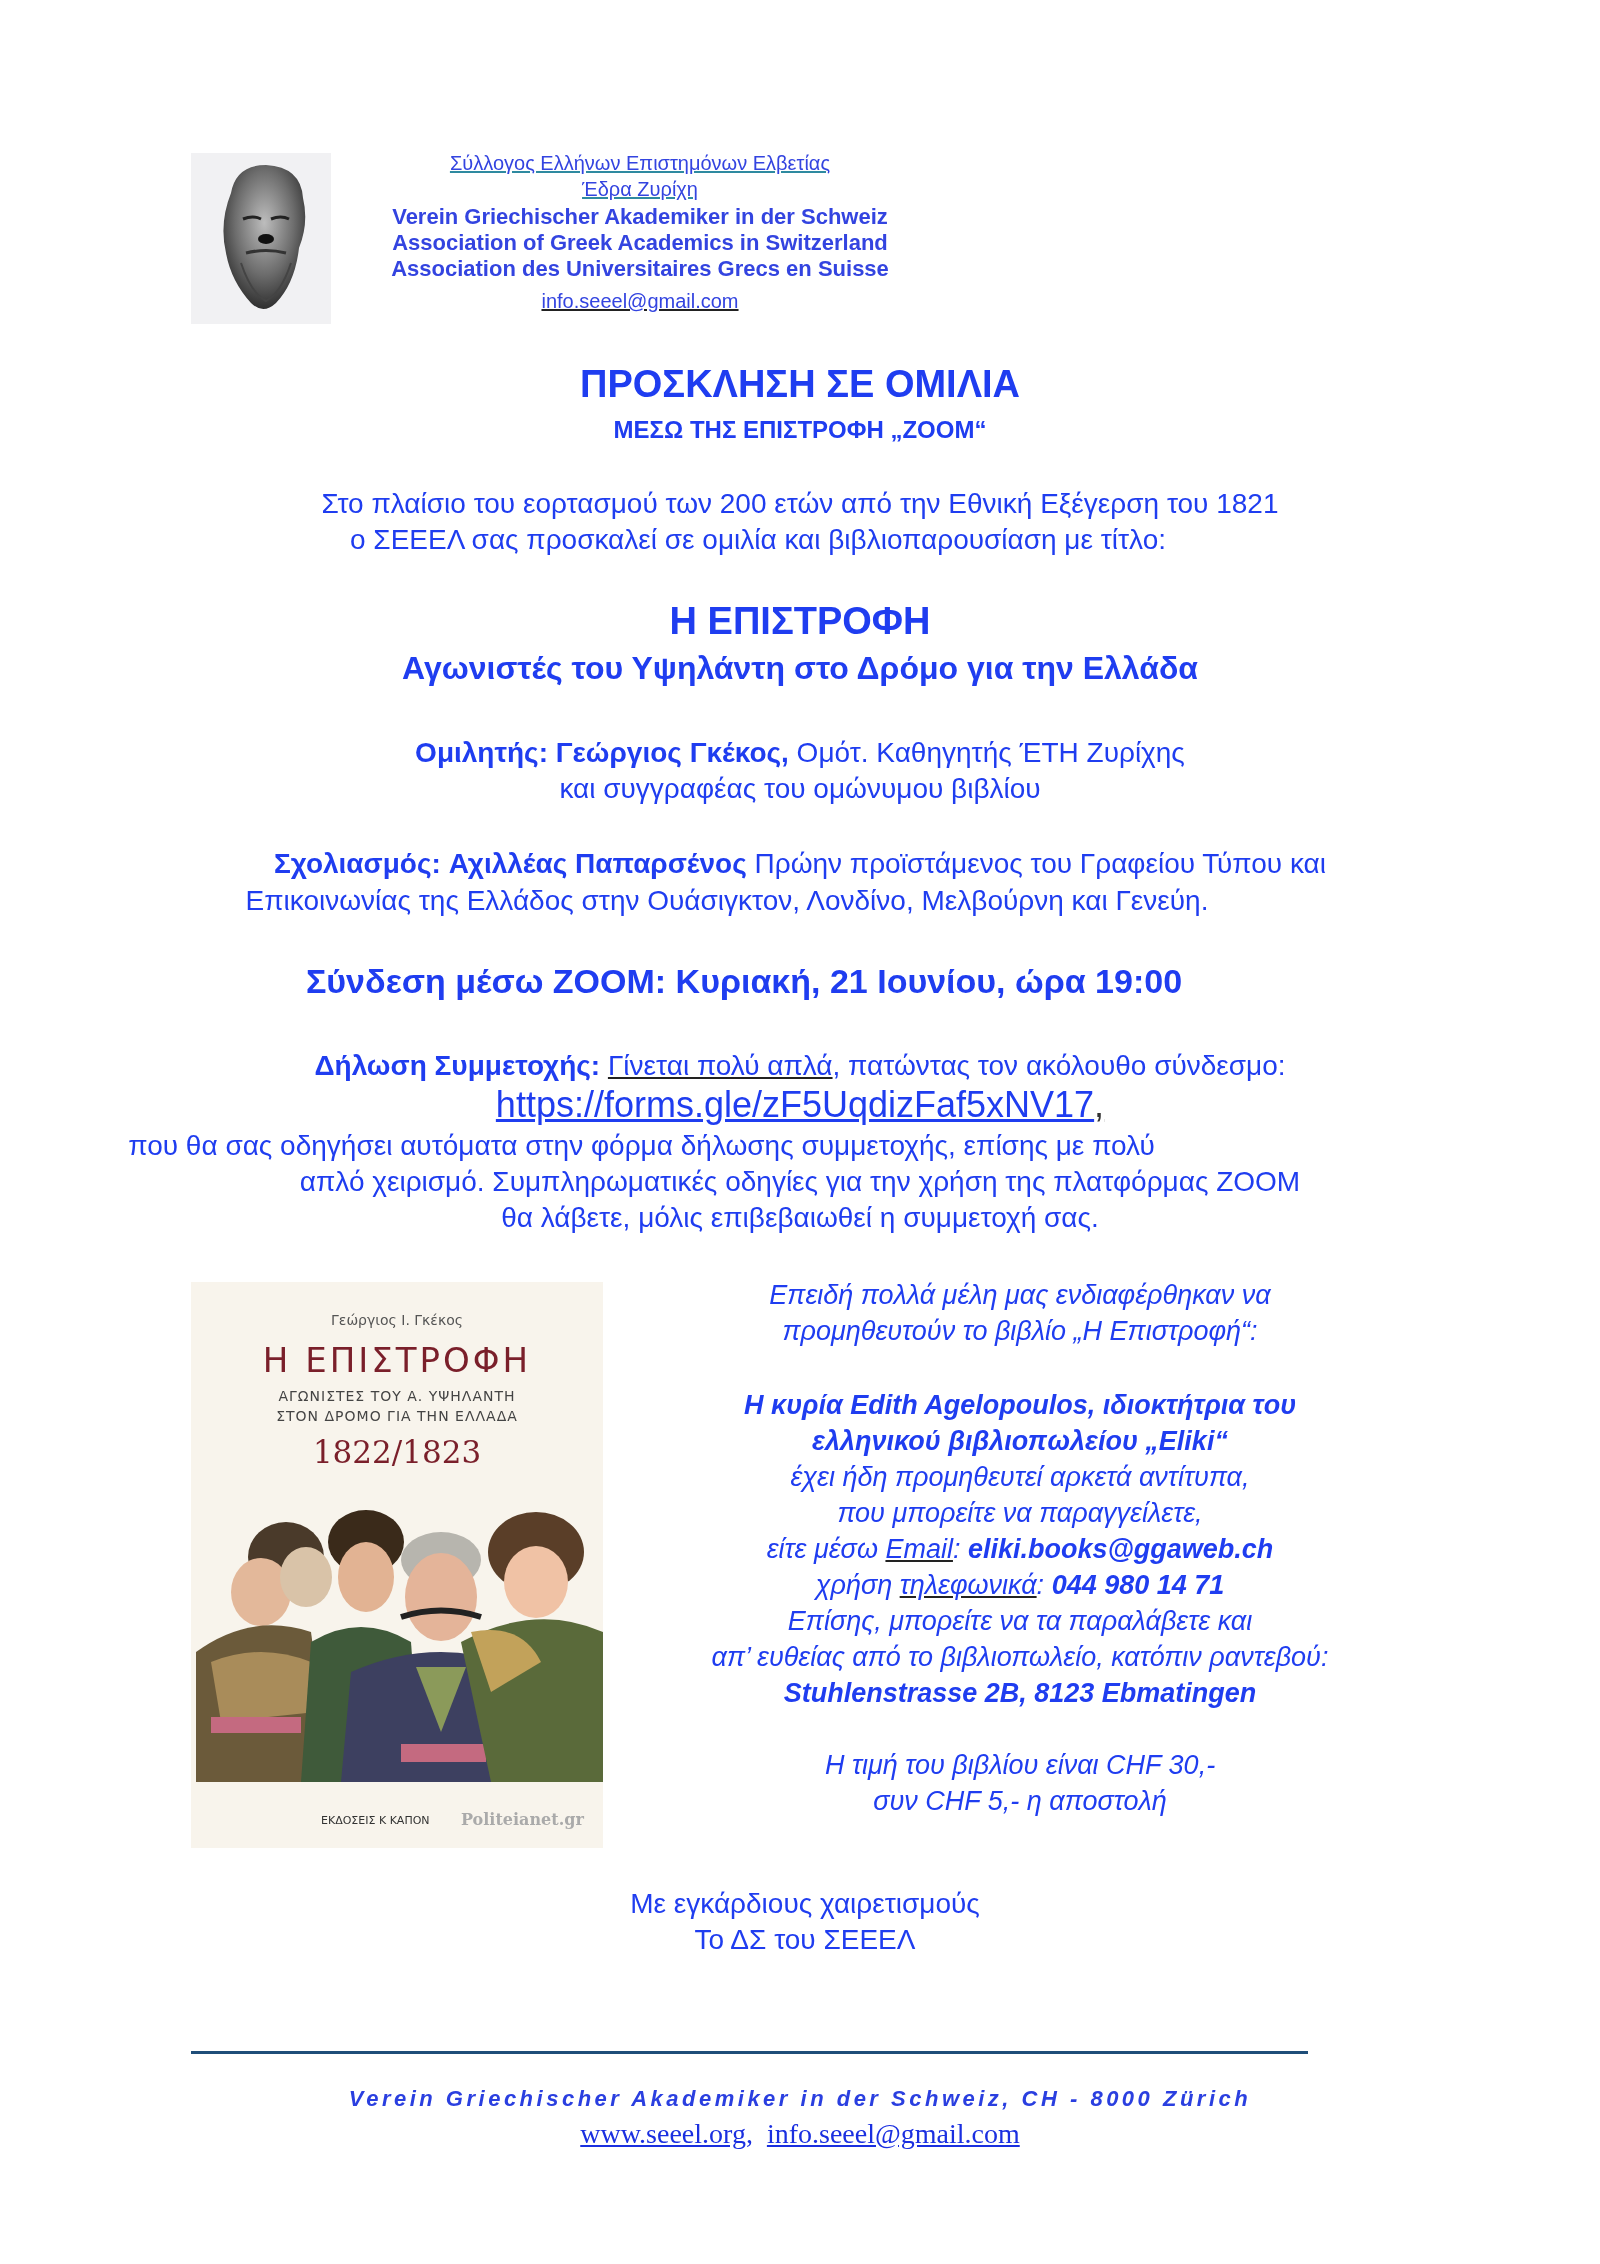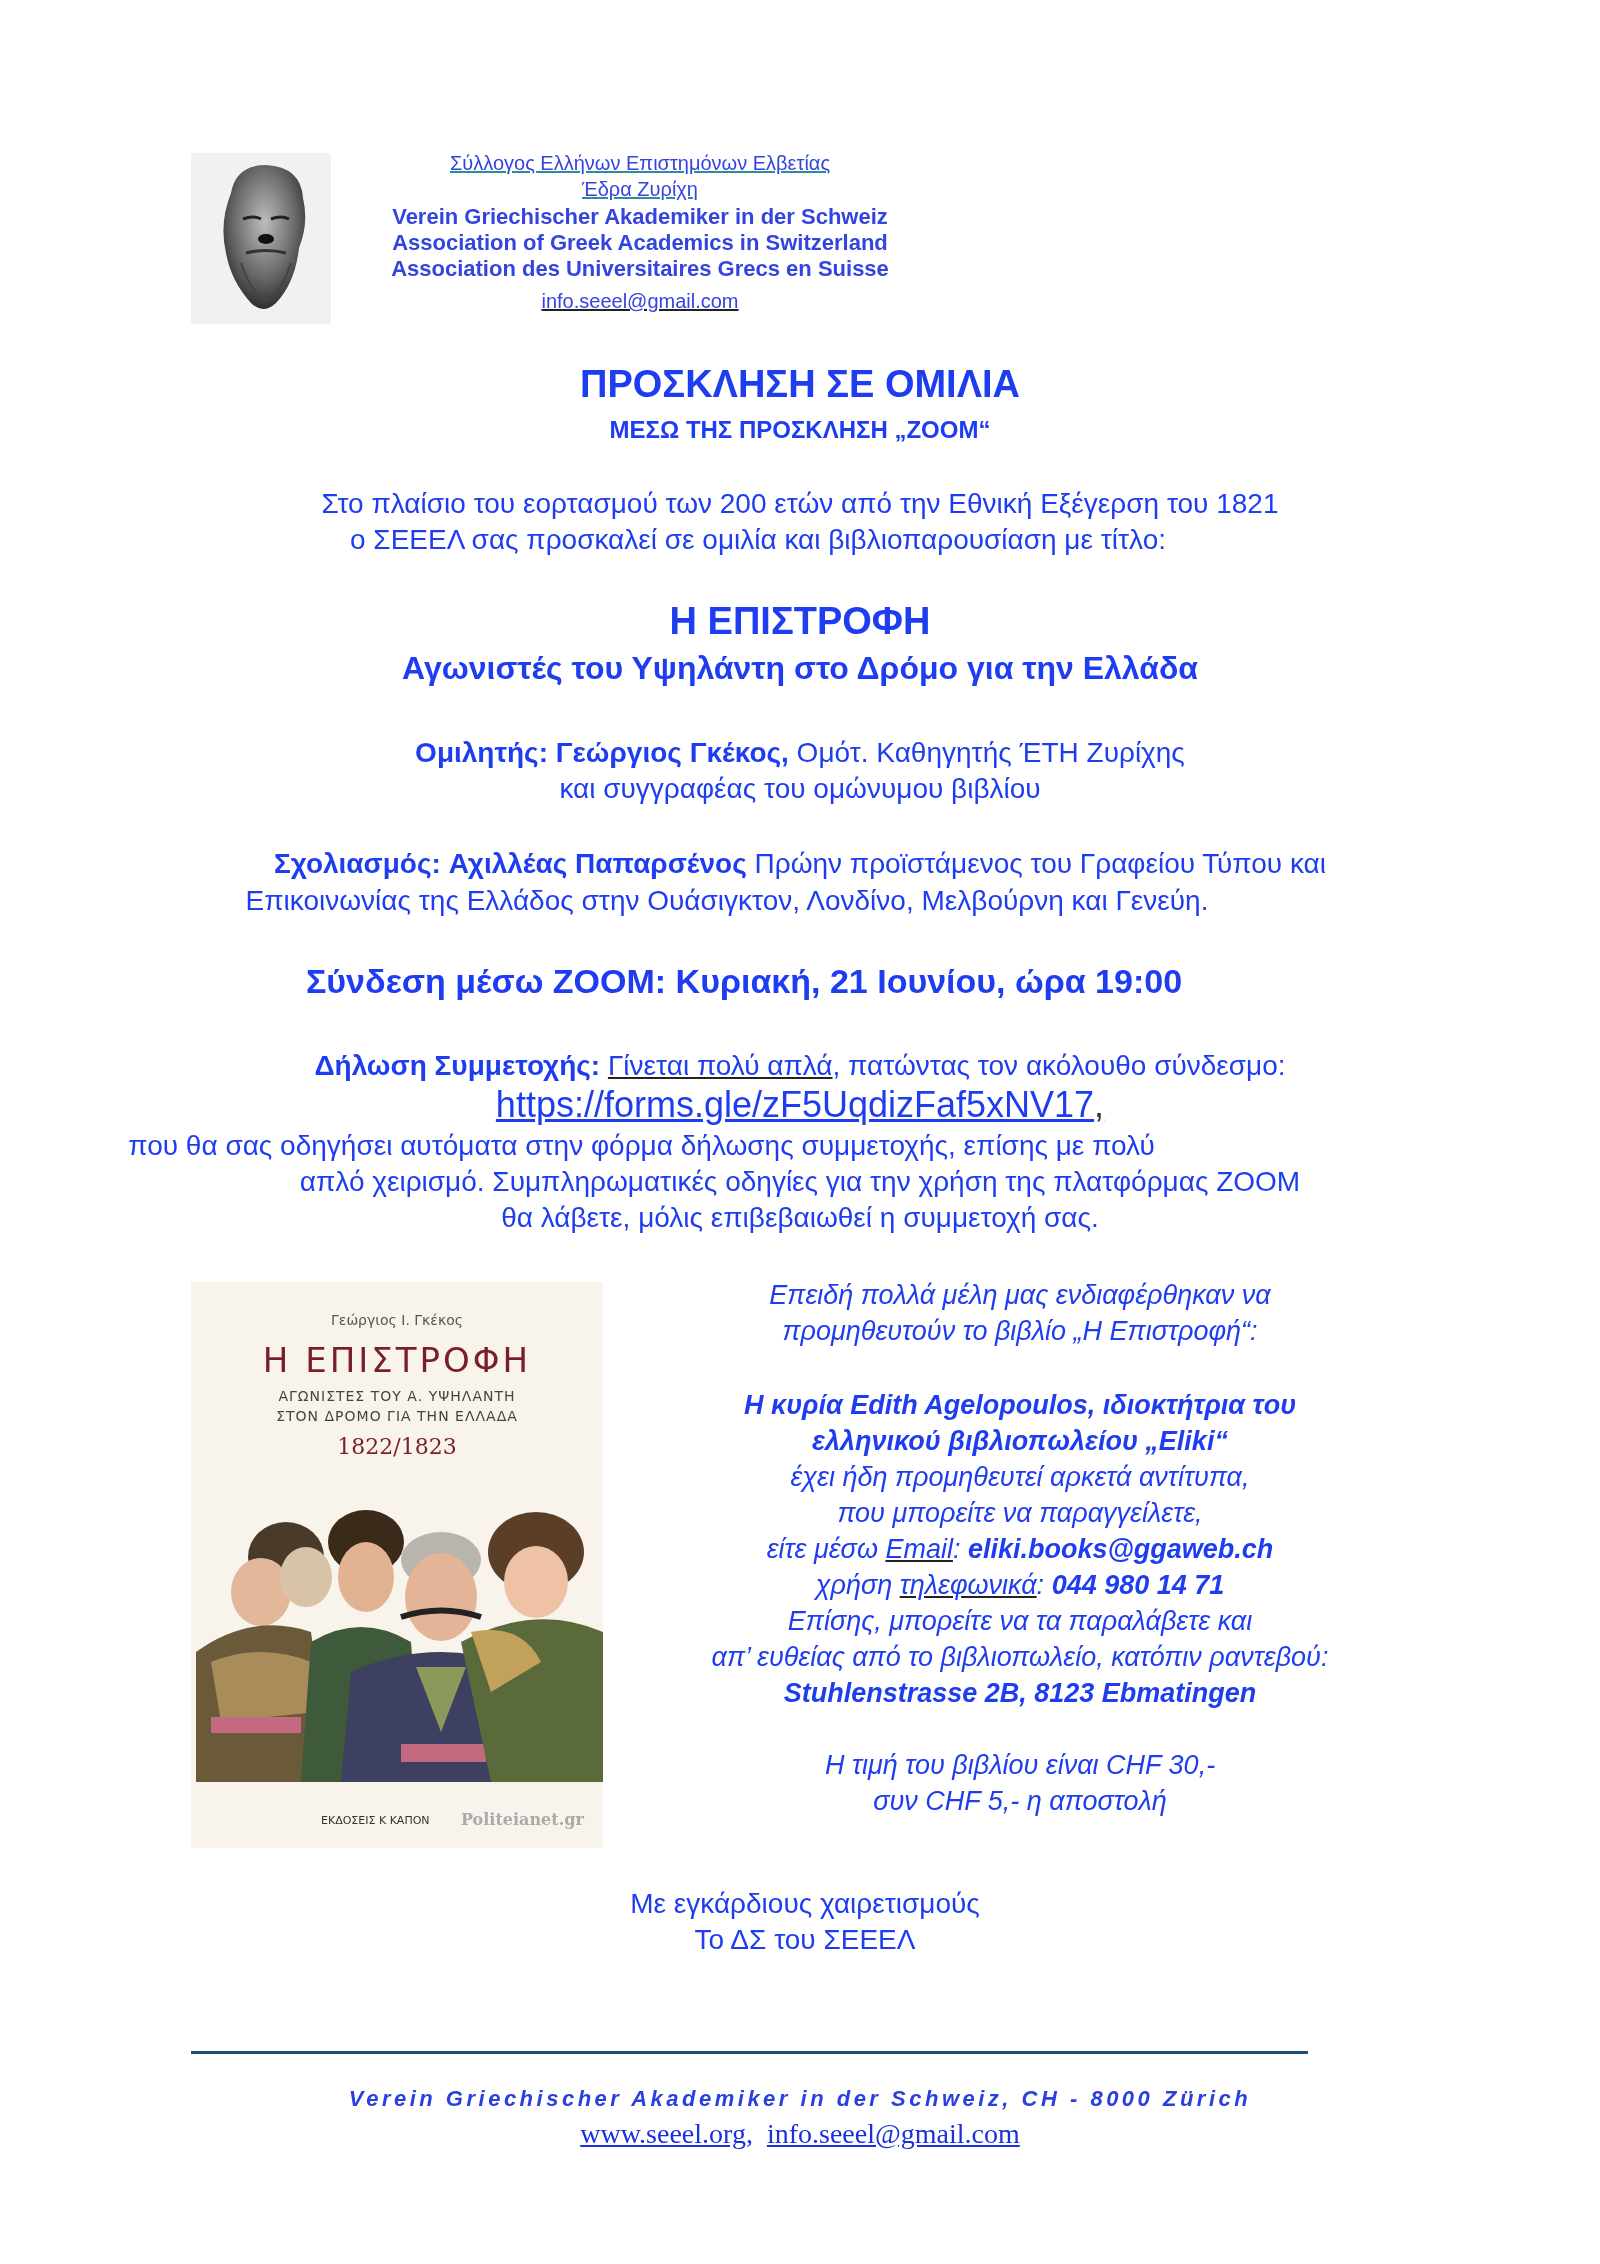--- a/index.html
+++ b/index.html
@@ -25,21 +25,21 @@
   
   .t-title { font-size: 38px; font-weight: bold; }
   .t-sub { font-size: 24px; font-weight: bold; }
   .t-body { font-size: 28px; }
   .t-h2 { font-size: 34px; font-weight: bold; }
 
   .book { left: 191px; top: 1282px; width: 412px; height: 566px; background: #f8f4ec; overflow: hidden; }
   .book .author { position: absolute; top: 30px; width: 100%; text-align: center; font-size: 14px; color: #555; font-family: "DejaVu Sans", sans-serif; }
   .book .btitle { position: absolute; top: 58px; width: 100%; text-align: center; font-size: 34px; color: #7a1f2a; letter-spacing: 3px; font-family: "DejaVu Sans", sans-serif; }
   .book .bsub { position: absolute; width: 100%; text-align: center; font-size: 14px; color: #444; letter-spacing: 1px; font-family: "DejaVu Sans", sans-serif; }
-  .book .byears { position: absolute; top: 152px; width: 100%; text-align: center; font-size: 22px; color: #7a1f2a; font-family: "DejaVu Serif", serif; }
+  .book .byears { position: absolute; top: 152px; width: 100%; text-align: center; font-size: 31px; color: #7a1f2a; font-family: "DejaVu Serif", serif; }
   .book .publisher { position: absolute; top: 532px; left: 130px; font-size: 11px; color: #333; font-family: "DejaVu Sans", sans-serif; }
   .book .wm { position: absolute; top: 528px; left: 270px; font-size: 16px; color: #aaa; font-family: "DejaVu Serif", serif; font-weight: bold; }
 
   .rc { left: 620px; width: 800px; font-size: 27px; }
   .close { font-size: 28px; }
 
   .footer-rule { left: 191px; top: 2051px; width: 1117px; height: 3px; background: #1f4e79; }
   .footer-line { font-size: 22px; font-weight: bold; font-style: italic; letter-spacing: 3.5px; color: #2a3fe0; }
   .footer-links { font-family: "Liberation Serif", serif; font-size: 28px; color: #1a2fe0; }
 </style>
@@ -71,21 +71,21 @@
   <span class="ul-teal">Έδρα Ζυρίχη</span>
 </div>
 <div class="abs hdr center hdr-e" style="top:204px;">Verein Griechischer Akademiker in der Schweiz</div>
 <div class="abs hdr center hdr-e" style="top:230px;">Association of Greek Academics in Switzerland</div>
 <div class="abs hdr center hdr-e" style="top:256px;">Association des Universitaires Grecs en Suisse</div>
 <div class="abs center hdr-g" style="top:290px; left:440px; width:400px; color:#3344e0;">
   <span class="ul-dark">info.seeel@gmail.com</span>
 </div>
 
 <div class="abs center t-title" style="left:0; width:1600px; top:363px;">ΠΡΟΣΚΛΗΣΗ ΣΕ ΟΜΙΛΙΑ</div>
-<div class="abs center t-sub" style="left:0; width:1600px; top:416px;">ΜΕΣΩ ΤΗΣ ΠΡΟΣΚΛΗΣΗ „ZOOM“</div>
+<div class="abs center t-sub" style="left:0; width:1600px; top:416px;">ΜΕΣΩ ΤΗΣ ΕΠΙΣΤΡΟΦΗ „ZOOM“</div>
 
 <div class="abs center t-body" style="left:0; width:1600px; top:488px;">Στο πλαίσιο του εορτασμού των 200 ετών από την Εθνική Εξέγερση του 1821</div>
 <div class="abs center t-body" style="left:16px; width:1424px; top:524px;padding-left:30px;">ο ΣΕΕΕΛ σας προσκαλεί σε ομιλία και βιβλιοπαρουσίαση με τίτλο:</div>
 
 <div class="abs center t-title" style="left:0; width:1600px; top:600px;">Η ΕΠΙΣΤΡΟΦΗ</div>
 <div class="abs center t-h2" style="left:0; width:1600px; top:650px; font-size:32px;">Αγωνιστές του Υψηλάντη στο Δρόμο για την Ελλάδα</div>
 
 <div class="abs center t-body" style="left:0; width:1600px; top:737px;">
   <span class="b">Ομιλητής:</span>
   <span class="b">Γεώργιος Γκέκος,</span><span> Ομότ. Καθηγητής ΈΤΗ Ζυρίχης</span>

